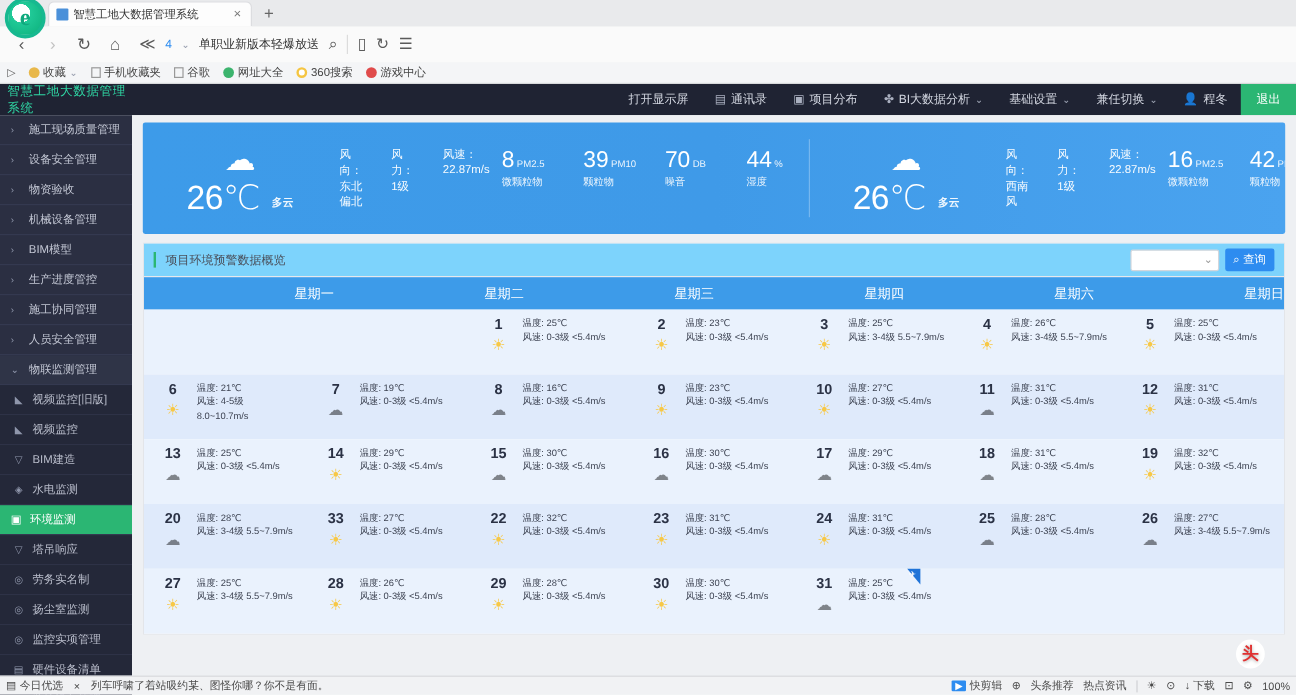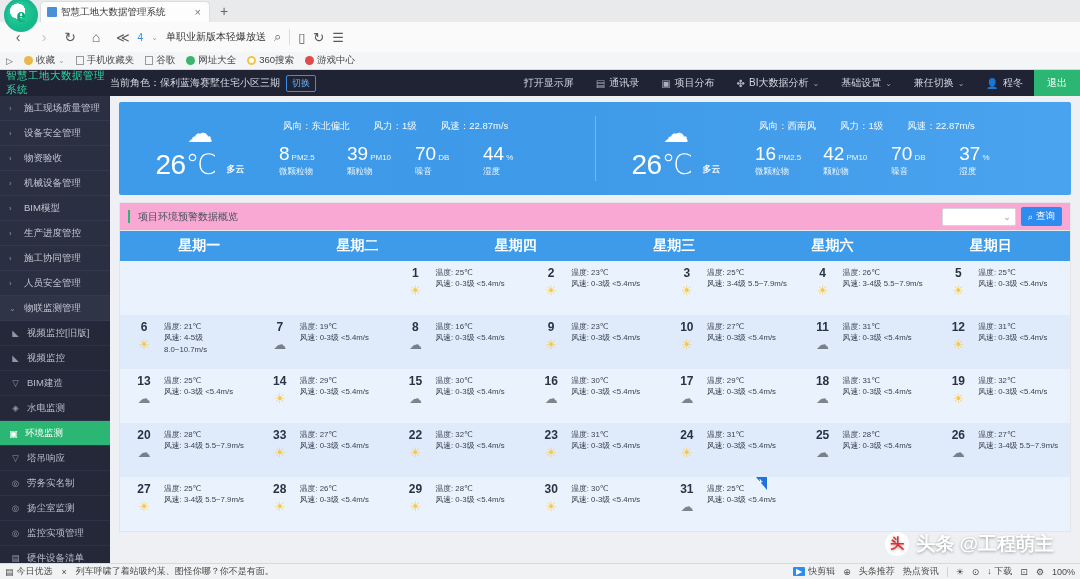--- a/index.html
+++ b/index.html
@@ -97,49 +97,49 @@
   }
   .wpanel { flex: 1; display: flex; align-items: center; color: #fff; position: relative; padding: 0 6px; }
   .wpanel + .wpanel::before {
     content: ""; position: absolute; left: 0; top: 14px; bottom: 14px; width: 1px; background: rgba(255,255,255,.28);
   }
   .w-left { width: 150px; display: flex; flex-direction: column; align-items: center; justify-content: center; padding-top: 4px;}
   .w-icon { font-size: 26px; line-height: 1; margin-bottom: 2px; }
   .w-temp-row { display: flex; align-items: flex-end; gap: 10px; }
   .w-temp { font-size: 28px; font-weight: 300; letter-spacing: -.5px; }
   .w-desc { font-size: 9px; opacity: .92; padding-bottom: 5px; font-weight: bold; }
-  .w-right { flex: 1; display: flex; flex-direction: column; justify-content: flex-end; gap: 10px; padding-left: 4px;}
+  .w-right { flex: 1; display: flex; flex-direction: row; justify-content: flex-end; gap: 10px; padding-left: 4px;}
   .w-windline { display: flex; gap: 24px; font-size: 9.5px; opacity: .96; padding-left: 4px;}
   .w-metrics { display: flex; gap: 22px; }
   .w-metric { min-width: 46px; }
   .w-metric .v { font-size: 19px; font-weight: 300; }
   .w-metric .u { font-size: 8px; margin-left: 2px; opacity: .9; }
   .w-metric .l { font-size: 8.5px; opacity: .9; margin-top: 1px; }
 
   
   .panel { margin-top: 7px; background: #fff; border: 1px solid #e3e5e9; }
   .panel-bar {
-    height: 28px; background: #f9a8d4; border-bottom: 1px solid #e6e8ec; display: flex;
+    height: 28px; background: #7dd3fc; border-bottom: 1px solid #e6e8ec; display: flex;
     align-items: center; padding: 0 8px; gap: 8px;
   }
   .panel-bar .accent { width: 2px; height: 13px; background: #2bb673; }
   .panel-title { font-size: 10px; color: #4a4f5a; }
   .panel-right { margin-left: auto; display: flex; align-items: center; gap: 5px; }
   .sel-input {
     width: 74px; height: 18px; border: 1px solid #d3d6dc; background: #fff; border-radius: 2px;
     display: flex; align-items: center; justify-content: flex-end; padding-right: 4px; font-size: 9px; color: #999;
   }
   .btn-search {
     height: 19px; background: #2d8cf0; color: #fff; font-size: 9.5px; border-radius: 2px;
     display: flex; align-items: center; gap: 3px; padding: 0 7px;
   }
 
   
   .cal-head { display: flex; background: #3d9be9; }
-  .cal-head div { flex: 1; text-align: center; color: #fff; font-size: 14px; padding: 6px 0; font-weight: bold; }
+  .cal-head div { flex: 1; text-align: right; color: #fff; font-size: 11px; padding: 6px 0; }
   .cal-body { }
   .cal-row { display: flex; }
   .cal-row:nth-child(odd)  { background: #eaf2fd; }
   .cal-row:nth-child(even) { background: #dfeafb; }
   .cal-cell { flex: 1; height: 54px; display: flex; padding: 5px 4px 0 4px; position: relative; min-width: 0; }
   .cal-cell.empty { }
   .cal-daycol { width: 40px; flex: 0 0 40px; display: flex; flex-direction: column; align-items: center; }
   .cal-day { font-size: 12px; color: #2b3245; font-weight: bold; }
   .cal-wicon { font-size: 13px; margin-top: 4px; line-height: 1; }
   .cal-wicon.cloud { opacity: .45; }
@@ -236,24 +236,20 @@
         <span class="bm-dot" style="background:#e04b4b"></span>
         <span>游戏中心</span>
       </span>
     </div>
   </div>
 
   <div class="app">
 
     <div class="app-header">
       <div class="brand">智慧工地大数据管理系统</div>
-      <div class="role">
-        <span>当前角色：保利蓝海赛墅住宅小区三期</span>
-        <span class="role-switch">切换</span>
-      </div>
       <div class="header-nav">
         <div class="hnav">
           <span>打开显示屏</span>
         </div>
         <div class="hnav">
           <span class="gi">▤</span>
           <span>通讯录</span>
         </div>
         <div class="hnav">
           <span class="gi">▣</span>
@@ -452,22 +448,22 @@
               <div class="btn-search">
                 <span>⌕</span>
                 <span>查询</span>
               </div>
             </div>
           </div>
 
           <div class="cal-head">
             <div>星期一</div>
             <div>星期二</div>
+            <div>星期三</div>
             <div>星期四</div>
-            <div>星期三</div>
             <div>星期六</div>
             <div>星期日</div>
           </div>
 
           <div class="cal-body">
               <div class="cal-row">
                 <div class="cal-cell empty"></div>
                 <div class="cal-cell empty"></div>
                 <div class="cal-cell">
                   <div class="cal-daycol">
@@ -794,21 +790,20 @@
               </div>
             </div>
         </div>
 
       </div>
     </div>
   </div>
 
   <div class="watermark">
     <span class="wm-circle">头</span>
-    <span>头条 @工程萌主</span>
   </div>
 
   <div class="statusbar">
     <span class="sb-item">
       <span>▤</span>
       <span>今日优选</span>
     </span>
     <span>×</span>
     <span class="sb-item">列车呼啸了着站吸约某、图怪你哪？你不是有面。</span>
     <span class="sb-right">

